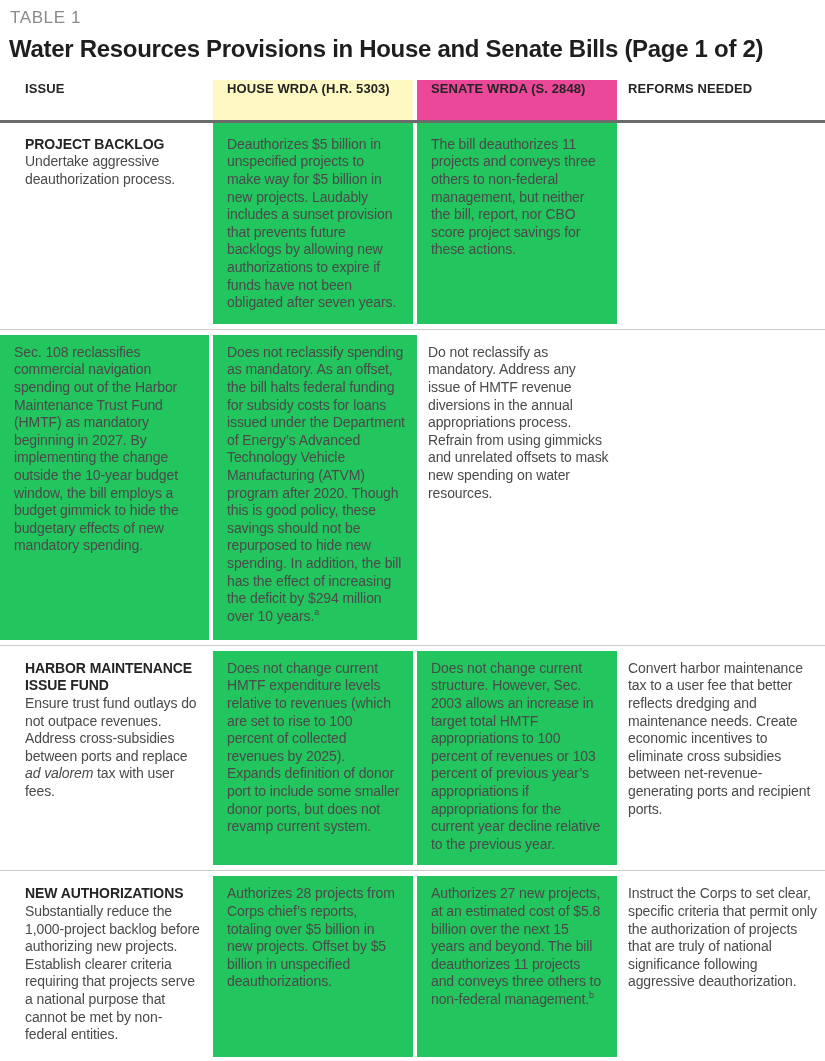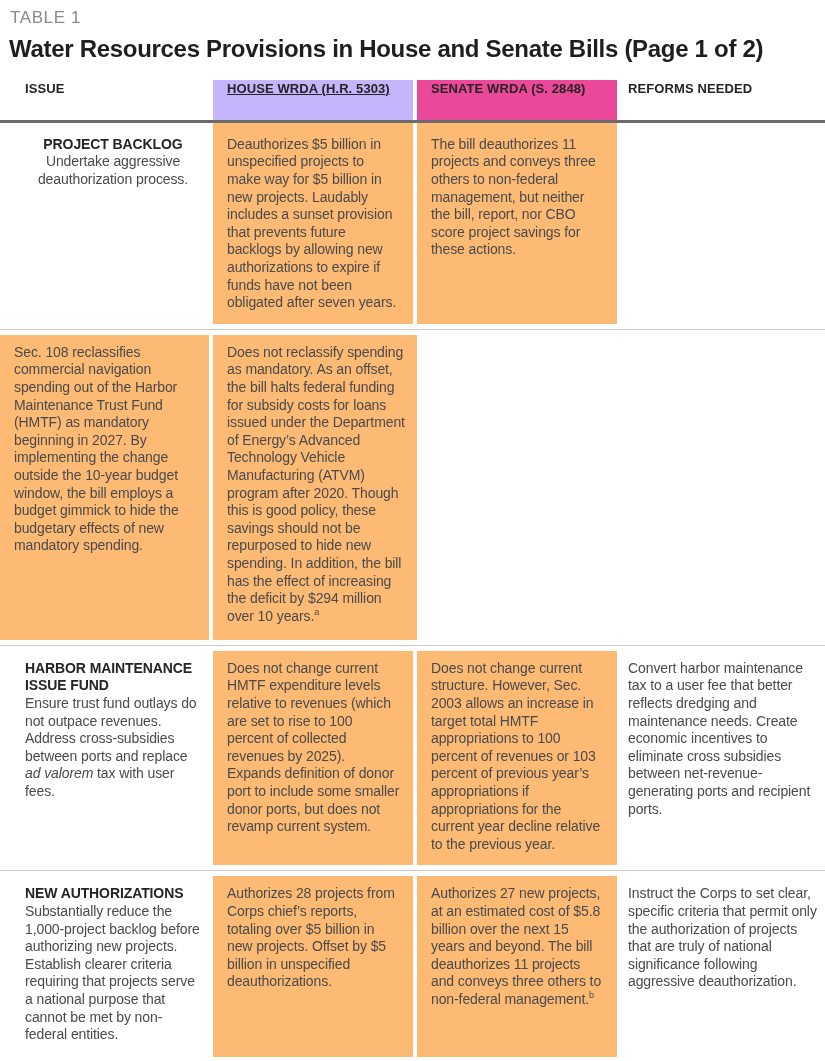--- a/index.html
+++ b/index.html
@@ -31,39 +31,39 @@
     min-height: 43px;
     border-bottom: 3px solid #6b6b6b;
   }
   .hc {
     display: flex; align-items: flex-end;
     font-size: 13px; font-weight: bold; color: #242424;
     letter-spacing: 0.1px;
     padding-bottom: 24px;
   }
   .hc-issue   { padding-left: 25px; }
-  .hc-house   { background: #c4b5fd; padding-left: 14px; border-right: 4px solid #ffffff; text-decoration: underline; }
+  .hc-house   { background: #fef9c3; padding-left: 14px; border-right: 4px solid #ffffff; }
   .hc-senate  { background: #ec4899; padding-left: 14px; }
   .hc-reforms { padding-left: 11px; }
   
   .body-row { font-size: 14px; line-height: 17.6px; letter-spacing: -0.1px; }
   .body-row + .body-row { border-top: 1px solid #cccccc; }
   .row-1 { min-height: 204px; }
   .row-2 { min-height: 316px; }
   .row-3 { min-height: 225px; }
   .row-4 { min-height: 198px; }
   .c-issue   { padding: 14px 12px 16px 25px; }
   .c-reforms { padding: 14px 6px 16px 11px; }
   .shaded {
-    background: #fdba74;
+    background: #22c55e;
     margin: 5px 0;
     padding: 9px 12px 12px 14px;
   }
   .c-house { border-right: 4px solid #ffffff; }
-  .row-1 .c-issue, .row-1 .c-reforms { padding-top: 13px; text-align: center; }
+  .row-1 .c-issue, .row-1 .c-reforms { padding-top: 13px; }
   .row-1 .shaded { margin-top: 0; padding-top: 13px; }
   .row-4 .shaded { margin-bottom: 11px; }
   .issue-title { font-weight: bold; color: #242424; display: block; }
   .italic { font-style: italic; }
   sup { font-size: 9px; line-height: 0; }
 </style>
 </head>
 <body>
 
 <div class="page">
@@ -93,20 +93,23 @@
       </div>
     </div>
 
     <div class="grid-row body-row row-2">
       <div class="shaded c-house">
         <span>Sec. 108 reclassifies commercial navigation spending out of the Harbor Maintenance Trust Fund (HMTF) as mandatory beginning in 2027. By implementing the change outside the 10-year budget window, the bill employs a budget gimmick to hide the budgetary effects of new mandatory spending.</span>
       </div>
       <div class="shaded c-senate">
         <span>Does not reclassify spending as mandatory. As an offset, the bill halts federal funding for subsidy costs for loans issued under the Department of Energy’s Advanced Technology Vehicle Manufacturing (ATVM) program after 2020. Though this is good policy, these savings should not be repurposed to hide new spending. In addition, the bill has the effect of increasing the deficit by $294 million over 10 years.</span><sup>a</sup>
       </div>
+      <div class="c-reforms">
+        <span>Do not reclassify as mandatory. Address any issue of HMTF revenue diversions in the annual appropriations process. Refrain from using gimmicks and unrelated offsets to mask new spending on water resources.</span>
+      </div>
     </div>
 
     <div class="grid-row body-row row-3">
       <div class="c-issue">
         <span class="issue-title">HARBOR MAINTENANCE ISSUE FUND</span>
         <span><span>Ensure trust fund outlays do not outpace revenues. Address cross-subsidies between ports and replace </span><span class="italic">ad valorem</span><span> tax with user fees.</span></span>
       </div>
       <div class="shaded c-house">
         <span>Does not change current HMTF expenditure levels relative to revenues (which are set to rise to 100 percent of collected revenues by 2025). Expands definition of donor port to include some smaller donor ports, but does not revamp current system.</span>
       </div>

